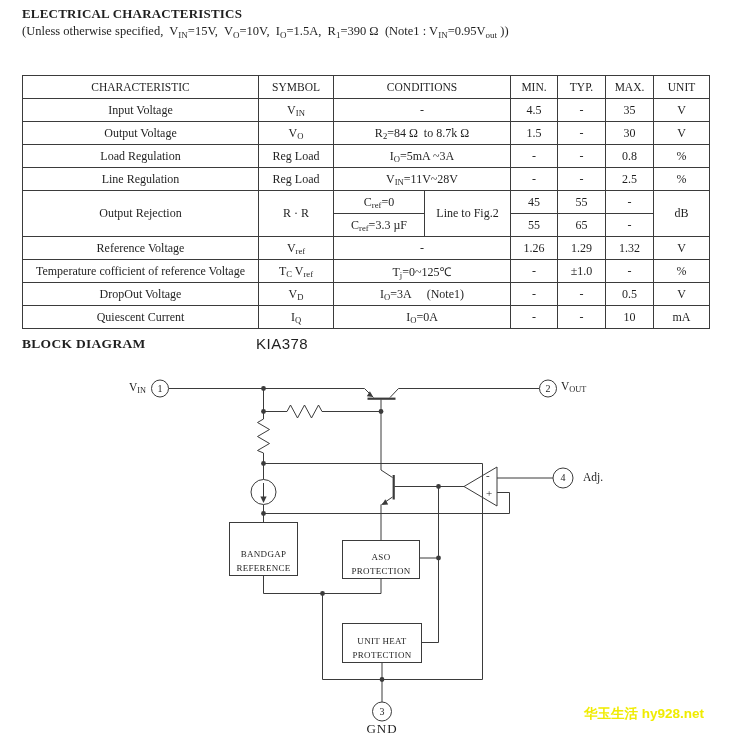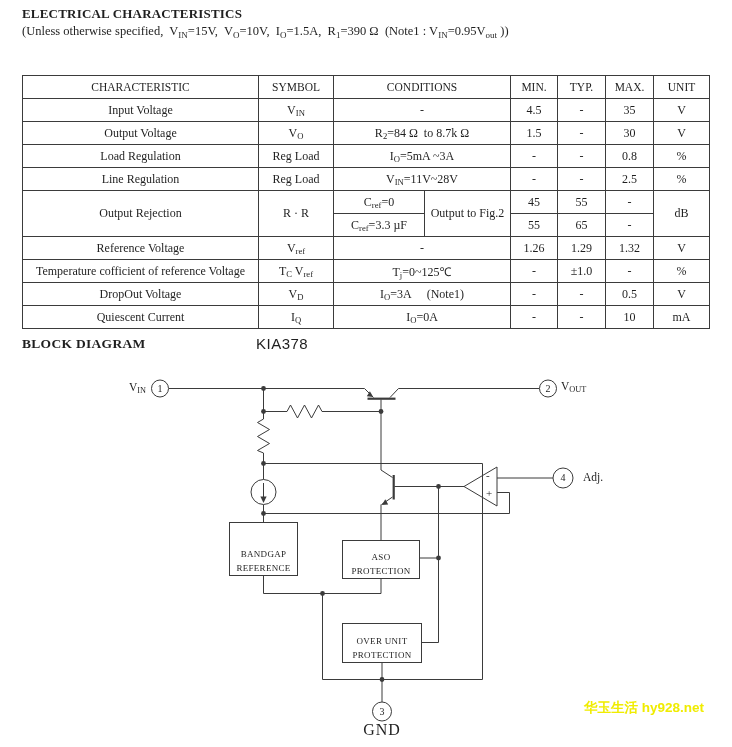--- a/index.html
+++ b/index.html
@@ -89,21 +89,21 @@
     <td colspan="2" class="cond">V<sub>IN</sub>=11V~28V</td>
     <td>-</td>
     <td>-</td>
     <td>2.5</td>
     <td>%</td>
   </tr>
   <tr>
     <td class="cl" rowspan="2">Output Rejection</td>
     <td rowspan="2">R · R</td>
     <td class="cond">C<sub>ref</sub>=0</td>
-    <td rowspan="2">Output to Fig.2</td>
+    <td rowspan="2">Line to Fig.2</td>
     <td>45</td>
     <td>55</td>
     <td>-</td>
     <td rowspan="2">dB</td>
   </tr>
   <tr>
     <td class="cond">C<sub>ref</sub>=3.3 µF</td>
     <td>55</td>
     <td>65</td>
     <td>-</td>
@@ -253,34 +253,34 @@
 <div class="abs pin-label" style="left:114px;top:381px;width:32px;text-align:right;">V<sub>IN</sub></div>
 <div class="abs pin-num" style="left:151px;top:380.5px;">1</div>
 
 <div class="abs pin-num" style="left:539px;top:380.5px;">2</div>
 <div class="abs pin-label" style="left:561px;top:380px;">V<sub>OUT</sub></div>
 
 <div class="abs pin-num" style="left:554px;top:470px;">4</div>
 <div class="abs pin-label" style="left:583px;top:470.5px;">Adj.</div>
 
 <div class="abs pin-num" style="left:373px;top:703.5px;">3</div>
-<div class="abs pin-label" style="left:360px;top:721px;width:44px;text-align:center;font-size:16px;letter-spacing:1px;">GND</div>
+<div class="abs pin-label" style="left:360px;top:721px;width:44px;text-align:center;font-size:13px;letter-spacing:1px;">GND</div>
 
 <div class="abs box-label" style="left:230px;top:523px;width:67px;height:52px;">
   <div>BANDGAP</div>
   <div>REFERENCE</div>
 </div>
 <div class="abs box-label" style="left:343px;top:541px;width:76px;height:37px;">
   <div>ASO</div>
   <div>PROTECTION</div>
 </div>
 <div class="abs box-label" style="left:343px;top:624px;width:78px;height:38px;">
-  <div>OVER UNIT</div>
+  <div>UNIT HEAT</div>
   <div>PROTECTION</div>
 </div>
 
 <div class="abs opamp-sign" style="left:486px;top:470px;">-</div>
 <div class="abs opamp-sign" style="left:486px;top:488px;">+</div>
 
-<div class="abs watermark" style="color: rgb(240, 236, 0);">
+<div class="abs watermark" style="color: rgb(240, 236, 0); margin-top: 6px;">
   <span>华玉生活</span>
   <span>hy928.net</span>
 </div>
 
 </body></html>

